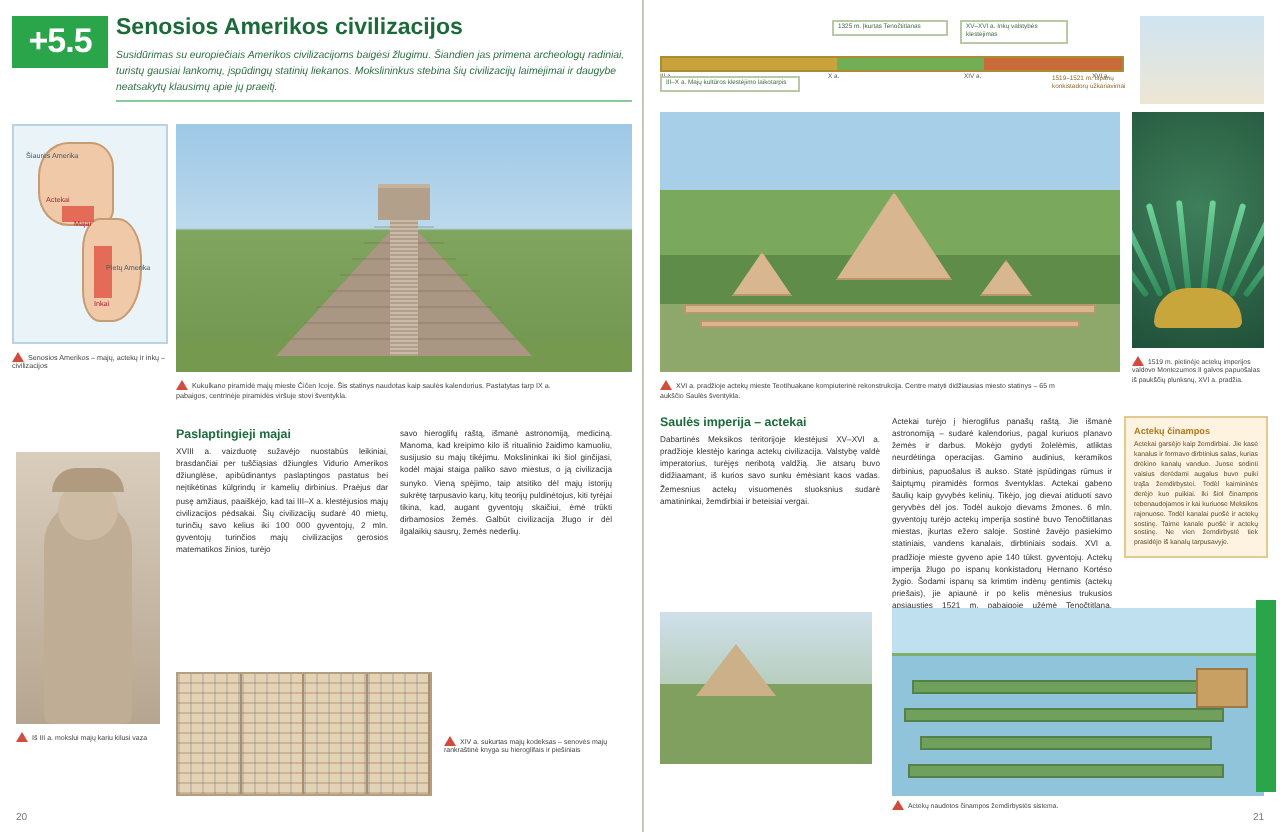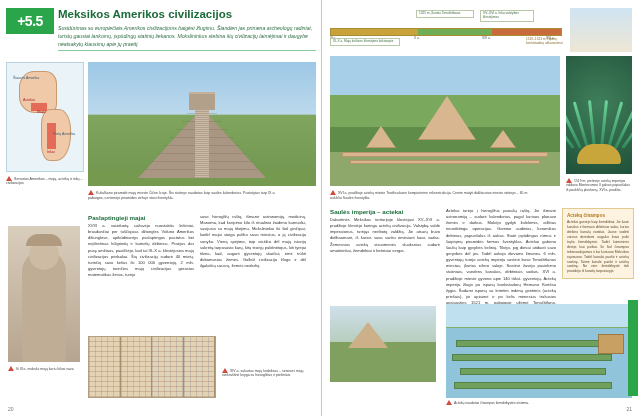--- a/index.html
+++ b/index.html
@@ -12,21 +12,21 @@
   .spread { display: flex; width: 640px; height: 416px; position: relative; }
   .page { position: relative; height: 416px; background: #fff; overflow: hidden; }
   .page-left { width: 322px; border-right: 1px solid #d8d8d0; }
   .page-right { width: 318px; }
 
   
   .chapter-badge {
     position: absolute; left: 6px; top: 8px;
     width: 48px; height: 26px;
     background: #2aa54a; color: #fff;
-    font-size: 14px; font-weight: bold;
+    font-size: 17px; font-weight: bold;
     display: flex; align-items: center; justify-content: center;
     letter-spacing: -0.5px;
   }
   .chapter-title {
     position: absolute; left: 58px; top: 8px; width: 258px;
     font-size: 11.5px; font-weight: bold; color: #1b6b3a;
     line-height: 1.15;
   }
   .lead {
     position: absolute; left: 58px; top: 24px; width: 256px;
@@ -248,21 +248,21 @@
   }
 </style>
 </head>
 <body>
 
 <div class="spread">
 
   <div class="page page-left">
 
     <div class="chapter-badge">+5.5</div>
-    <div class="chapter-title">Meksikos Amerikos civilizacijos</div>
+    <div class="chapter-title">Senosios Amerikos civilizacijos</div>
     <div class="lead">Susidūrimas su europiečiais Amerikos civilizacijoms baigėsi žlugimu. Šiandien jas primena archeologų radiniai, turistų gausiai lankomų, įspūdingų statinių liekanos. Mokslininkus stebina šių civilizacijų laimėjimai ir daugybe neatsakytų klausimų apie jų praeitį.</div>
     <div class="green-rule"></div>
 
     <div class="map-box">
       <div class="map-shape" style="left:12px;top:8px;width:38px;height:42px;border-radius:40% 30% 20% 40%;"></div>
       <div class="map-shape" style="left:34px;top:46px;width:30px;height:52px;border-radius:30% 40% 50% 30%;"></div>
       <div class="map-red" style="left:24px;top:40px;width:16px;height:8px;"></div>
       <div class="map-red" style="left:40px;top:60px;width:9px;height:26px;"></div>
       <div class="map-label" style="left:6px;top:14px;">Šiaurės Amerika</div>
       <div class="map-label" style="left:46px;top:70px;">Pietų Amerika</div>

